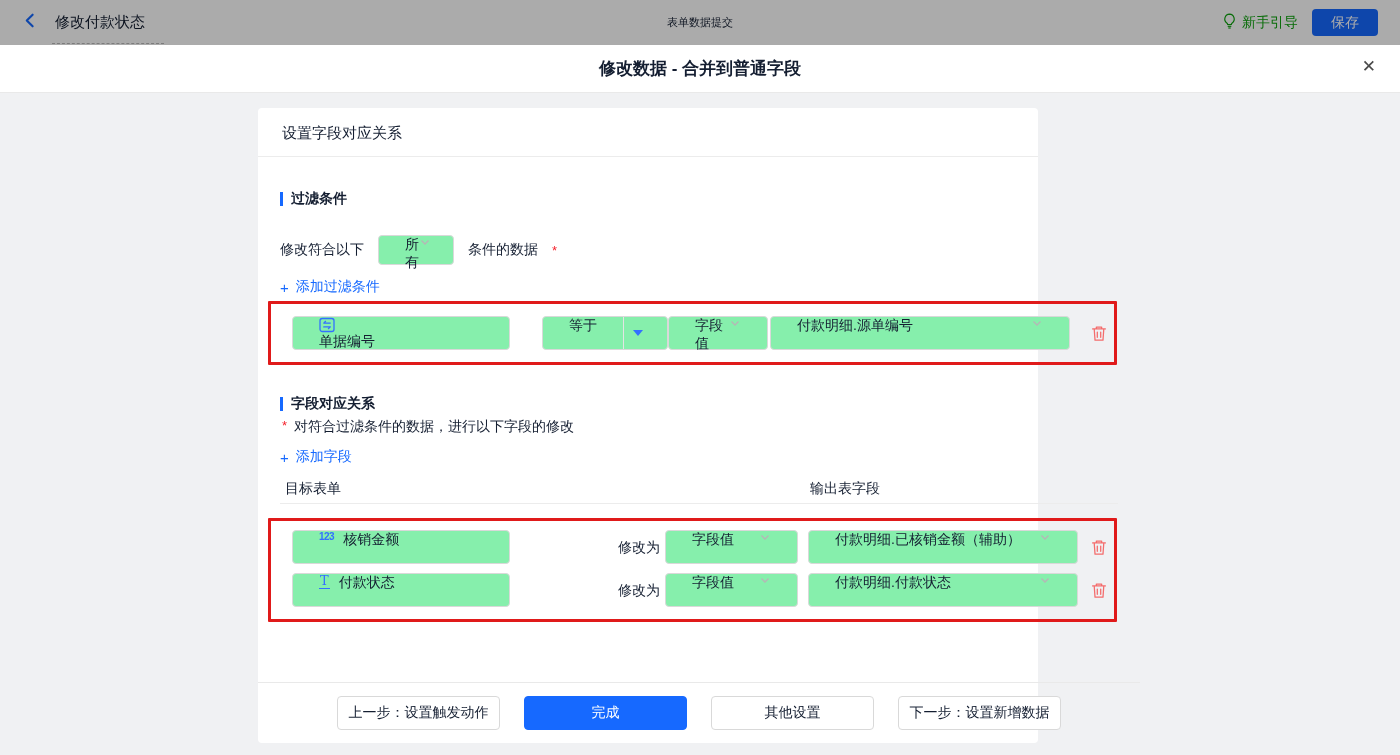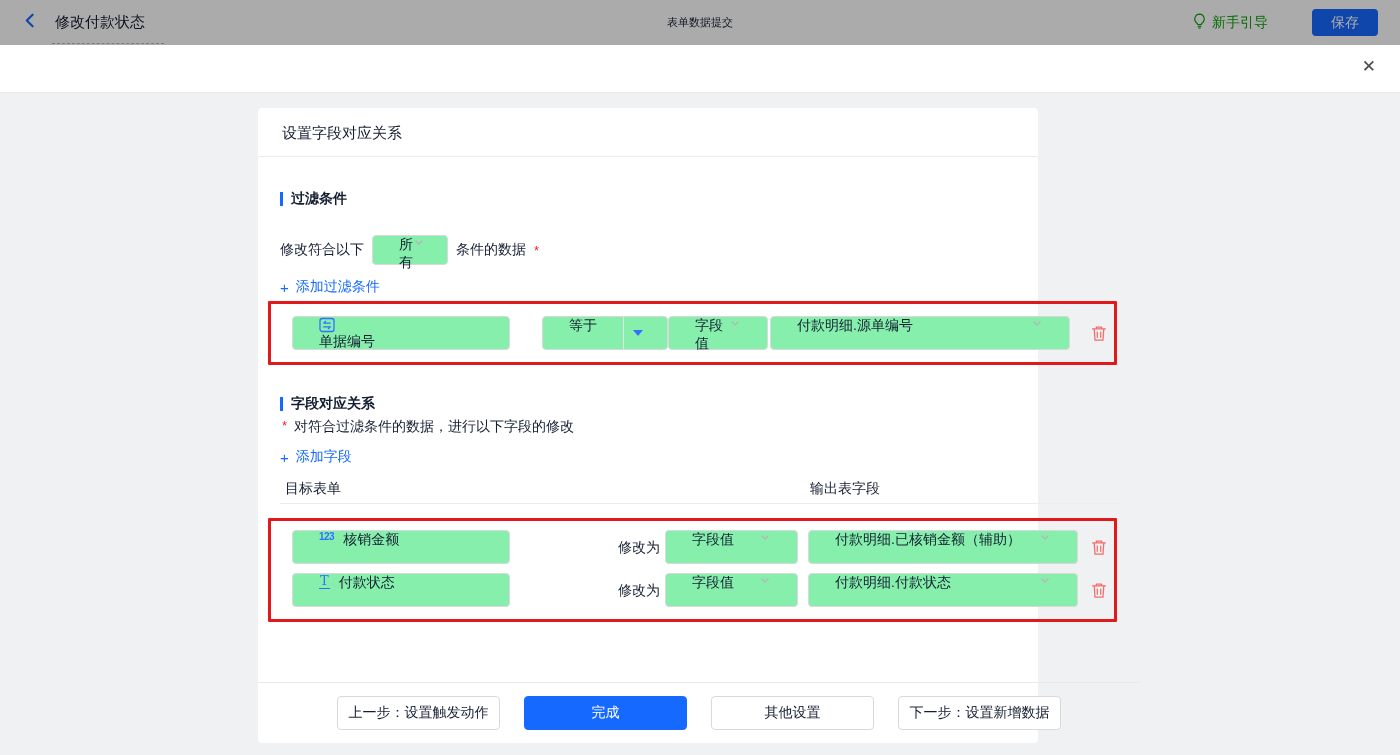--- a/index.html
+++ b/index.html
@@ -8,21 +8,21 @@
     width:1400px; height:755px; position:relative; overflow:hidden;
     font-family:"Liberation Sans", sans-serif; background:#f0f1f3; color:#1f2329;
   }
   
   .topbar{position:absolute;top:0;left:0;width:1400px;height:45px;background:#fff;
     display:flex;align-items:center;padding:0 22px;z-index:1;}
   .topbar .back{display:flex;align-items:center;cursor:pointer;}
   .topbar-title{font-size:15px;color:#141e31;margin-left:14px;padding:2px 6px 3px 2px;}
   .title-underline{position:absolute;left:52px;bottom:1px;width:112px;border-bottom:1px dashed #b9b9b9;}
   .topbar-center{position:absolute;left:0;right:0;text-align:center;font-size:11px;color:#141e31;pointer-events:none;}
-  .topbar-right{margin-left:auto;display:flex;align-items:center;gap:44px;z-index:2;}
+  .topbar-right{margin-left:auto;display:flex;align-items:center;gap:14px;z-index:2;}
   .guide{display:flex;align-items:center;gap:6px;font-size:14px;color:#0fa30f;cursor:pointer;}
   .save-btn{width:66px;height:27px;border:none;border-radius:4px;background:#1669ff;color:#fff;
     font-size:14px;font-family:inherit;cursor:pointer;}
   .topbar-mask{position:absolute;top:0;left:0;width:1400px;height:45px;background:rgba(0,0,0,0.33);z-index:3;}
   
   .modal{position:absolute;top:45px;left:0;width:1400px;height:710px;z-index:4;}
   .modal-header{height:48px;background:#fff;border-bottom:1px solid #e9e9e9;
     display:flex;align-items:center;justify-content:center;position:relative;}
   .modal-title{font-size:17px;font-weight:bold;color:#141e31;}
   .modal-close{position:absolute;right:24px;top:13px;font-size:17px;color:#4a4a4a;cursor:pointer;line-height:1;}
@@ -86,33 +86,34 @@
       </span>
       <span>新手引导</span>
     </span>
     <button class="save-btn">保存</button>
   </span>
 </div>
 <div class="topbar-mask"></div>
 
 <div class="modal">
   <div class="modal-header">
+    <span class="modal-title">修改数据 - 合并到普通字段</span>
     <span class="modal-close">✕</span>
   </div>
   <div class="modal-body">
 
     <div class="card">
       <div class="card-header">设置字段对应关系</div>
 
       <div class="abs section-title" style="left:22px;top:82px;">
         <span class="section-marker"></span>
         <span>过滤条件</span>
       </div>
 
-      <div class="abs" style="left:22px;top:127px;display:flex;align-items:center;gap:8px;height:30px;">
+      <div class="abs" style="left:22px;top:127px;display:flex;align-items:center;gap:14px;height:30px;">
         <span class="txt">修改符合以下</span>
         <span class="box small" style="width:76px;">
           <span>所有</span>
           <span class="chev">
             <svg width="12" height="12" viewBox="0 0 12 12">
                 <polyline points="2.5,4.5 6,8 9.5,4.5" fill="none" stroke="#b6b6b6" stroke-width="1.3"></polyline>
               </svg>
           </span>
         </span>
         <span class="txt">条件的数据</span>

